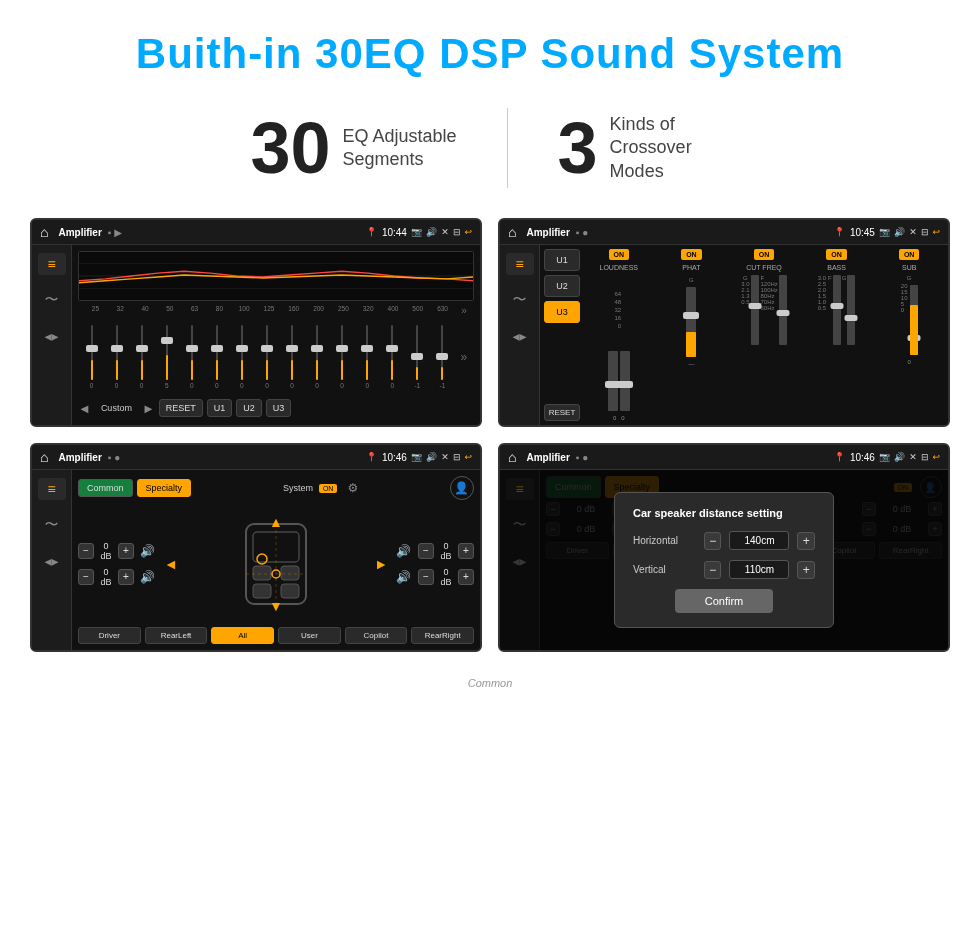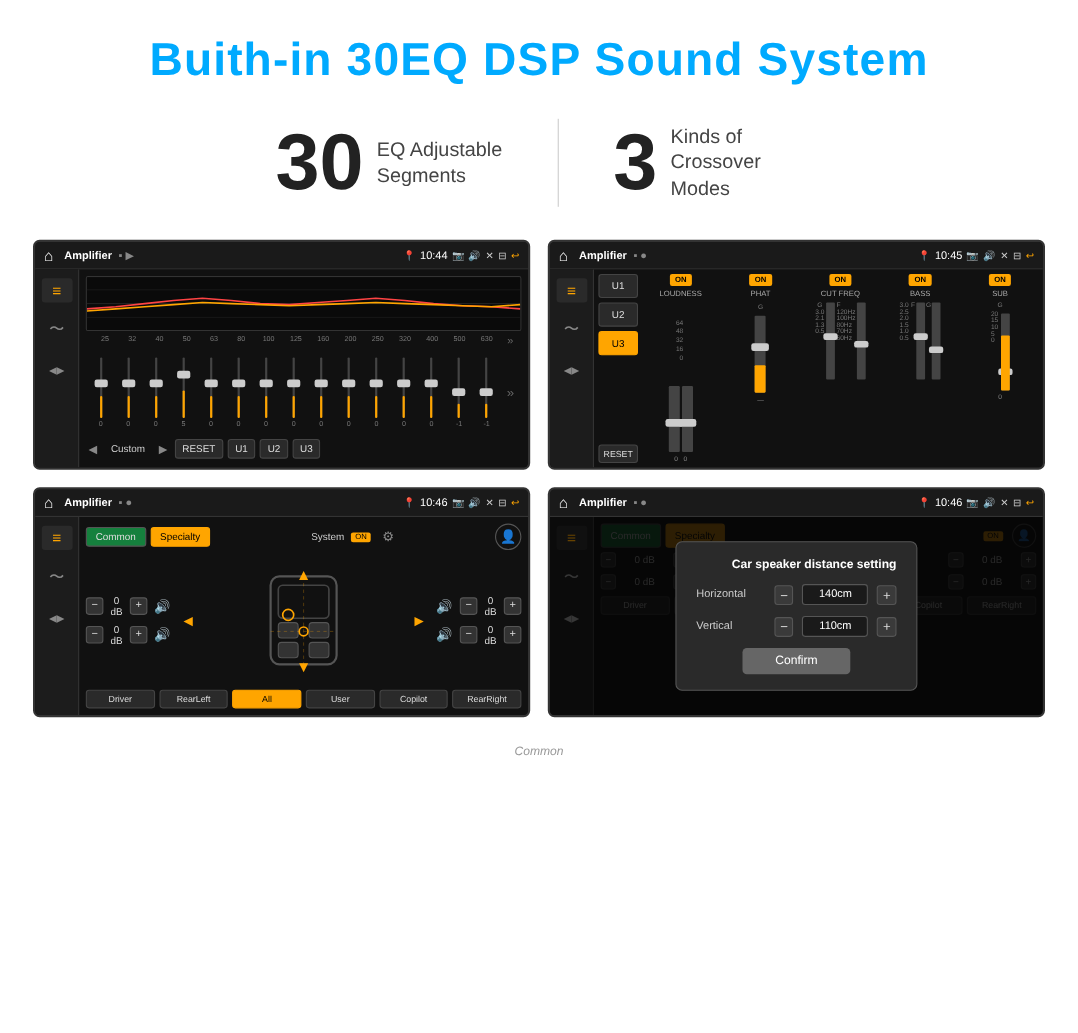--- a/index.html
+++ b/index.html
@@ -351,21 +351,21 @@
       border: 1px solid #555;
       border-radius: 6px;
       padding: 14px 18px;
       width: 220px;
     }
     .dialog-title {
       color: #fff;
       font-size: 11px;
       font-weight: bold;
       margin-bottom: 12px;
-      text-align: right;
+      text-align: left;
     }
     .dialog-row {
       display: flex;
       align-items: center;
       gap: 8px;
       margin-bottom: 10px;
     }
     .dialog-row-label {
       color: #ccc;
       font-size: 10px;

